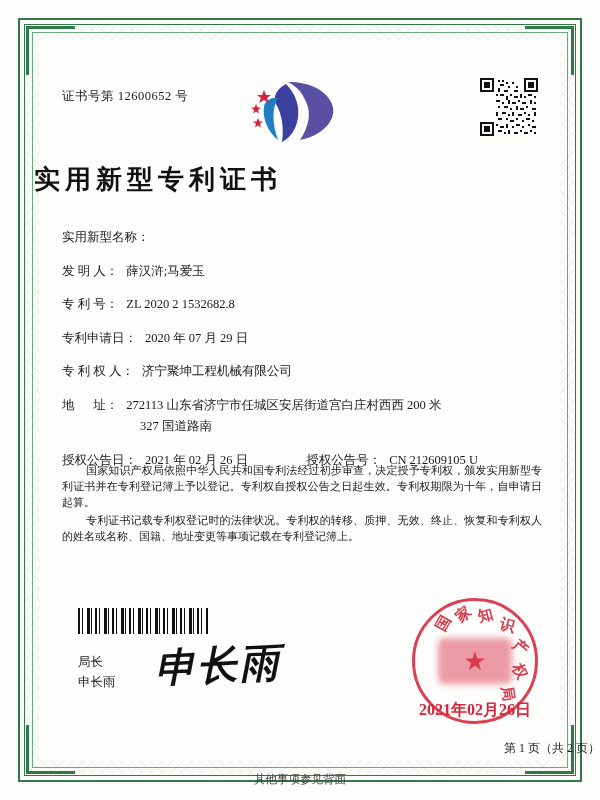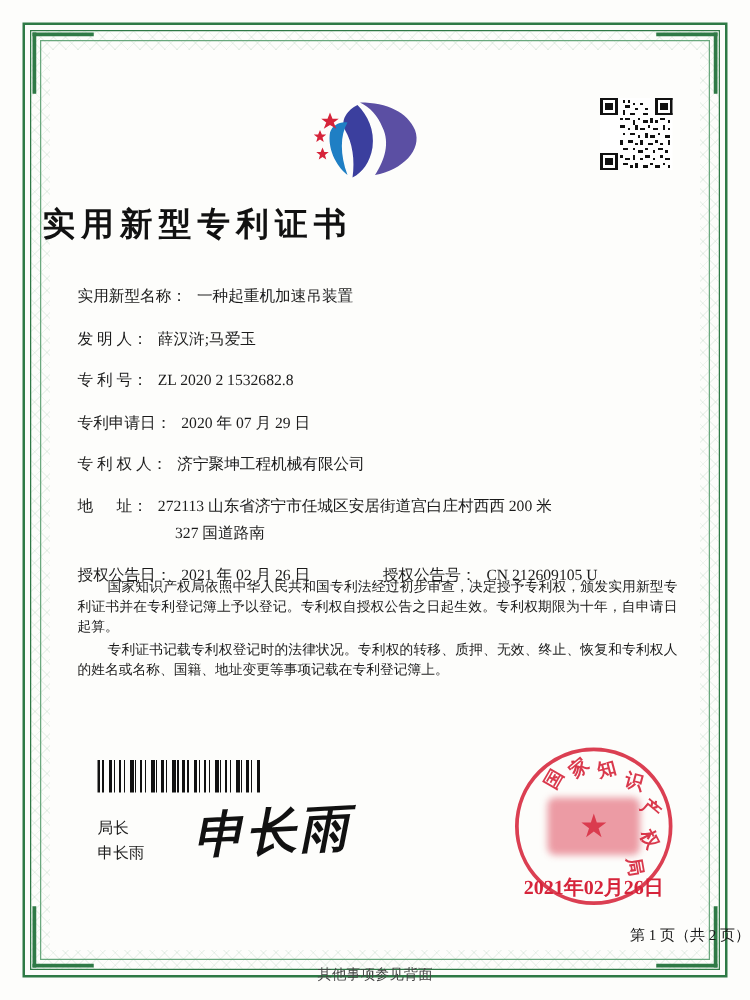--- a/index.html
+++ b/index.html
@@ -280,20 +280,21 @@
   <div class="content-mask"></div>
 
   <div class="border-outer"></div>
   <div class="border-mid"></div>
   <div class="border-inner"></div>
   <div class="corner tl"></div>
   <div class="corner tr"></div>
   <div class="corner bl"></div>
   <div class="corner br"></div>
 
+  <div class="cert-no">证书号第 12600652 号</div>
 
   <div class="logo">
     <svg width="96" height="66" viewBox="0 0 96 66">
       <path d="M40 4 C62 4, 78 12, 84 26 C90 42, 74 58, 52 62 C60 50, 64 36, 58 24 C54 14, 48 8, 40 4 Z" fill="#5b4fa3"></path>
       <path d="M38 6 C46 14, 52 26, 50 40 C48 52, 42 60, 34 64 C36 50, 34 36, 28 26 C24 18, 30 10, 38 6 Z" fill="#3b3f9e"></path>
       <path d="M30 20 C24 30, 24 46, 30 62 C20 54, 14 40, 16 28 C18 22, 24 19, 30 20 Z" fill="#1f7fc4"></path>
       <g fill="#d6243a">
         <polygon points="16,12 18,17 23,17 19,20 21,25 16,22 11,25 13,20 9,17 14,17"></polygon>
         <polygon points="8,26 9.5,29.5 13,29.5 10,32 11,35.5 8,33.5 5,35.5 6,32 3,29.5 6.5,29.5"></polygon>
         <polygon points="10,40 11.5,43.5 15,43.5 12,46 13,49.5 10,47.5 7,49.5 8,46 5,43.5 8.5,43.5"></polygon>
@@ -388,21 +389,20 @@
       </g>
     </svg>
   </div>
 
   <div class="title">实用新型专利证书</div>
 
   <div class="fields">
 
     <div class="row">
       <span class="label">实用新型名称：</span>
-      <span class="value">一种起重机加速吊装置</span>
     </div>
 
     <div class="row">
       <span class="label">发 明 人：</span>
       <span class="value">薛汉浒;马爱玉</span>
     </div>
 
     <div class="row">
       <span class="label">专 利 号：</span>
       <span class="value">ZL 2020 2 1532682.8</span>

